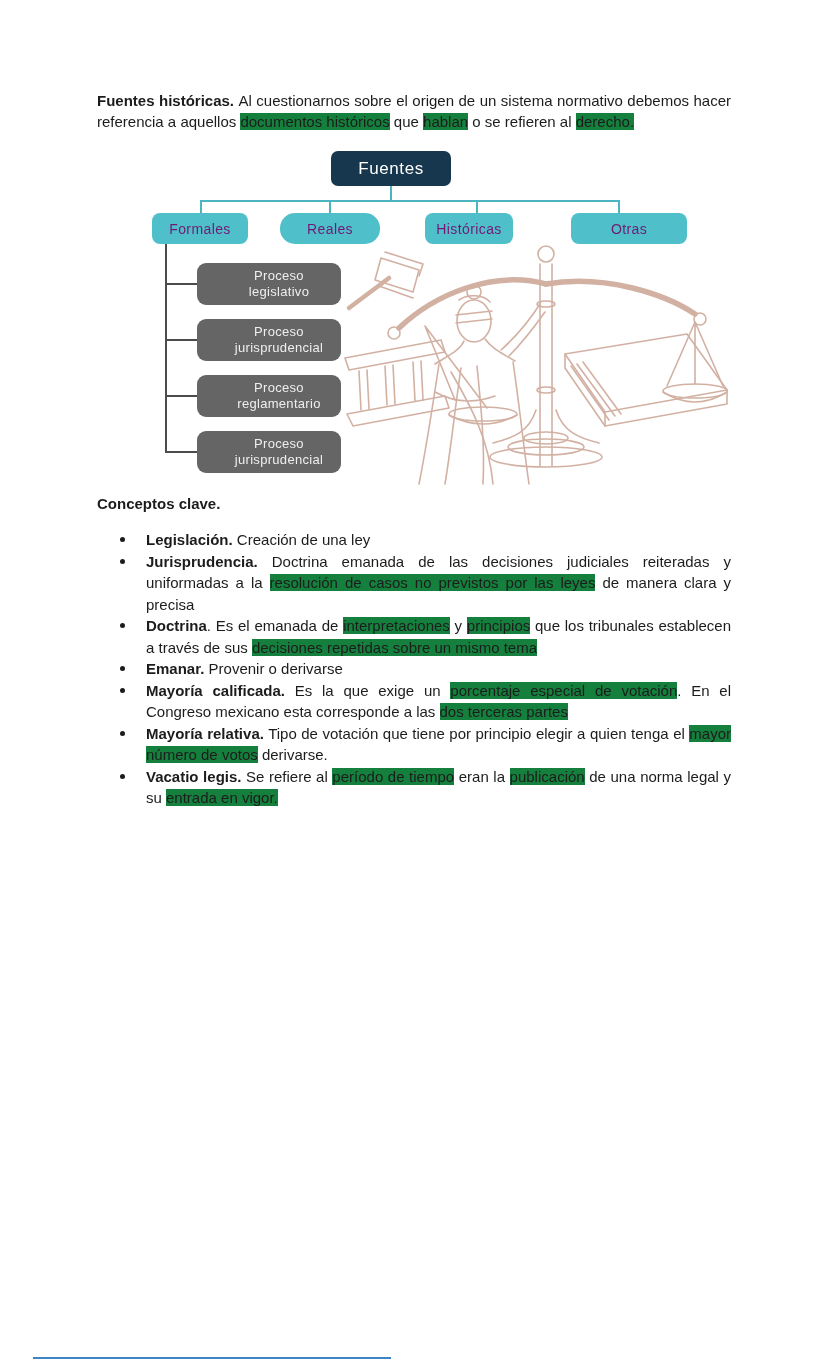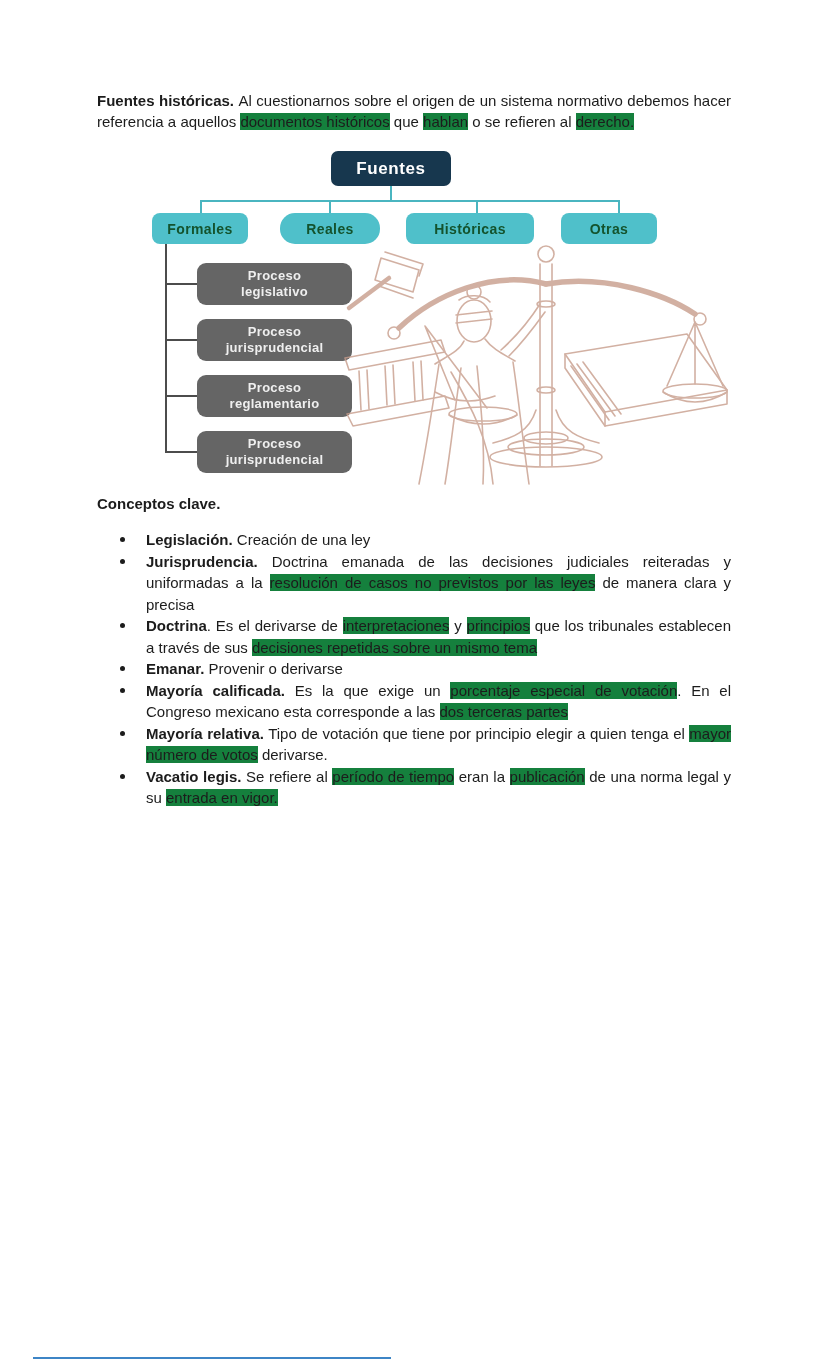--- a/index.html
+++ b/index.html
@@ -15,38 +15,39 @@
     margin:0 0 17px 0;font-size:15px;line-height:21px;text-align:justify;
   }
   p.indent{text-indent:47px;}
   .b{font-weight:bold;}
   .hl{background:#15803d;}
 
   
   .diagram{position:relative;width:634px;height:338px;margin:13px 0 4px 0;}
   .node{
     position:absolute;display:flex;align-items:center;justify-content:center;
-    color:#ffffff;font-weight:bold;text-align:center;
+    color:#ffffff;font-weight:normal;text-align:center;
   }
   .root-node{
     left:234px;top:2px;width:120px;height:35px;background:#17374e;
     border-radius:7px;font-size:17px;letter-spacing:.6px;
   }
   .branch-node{
     top:64px;height:31px;background:#4fc0ca;border-radius:8px;
-    font-size:14px;letter-spacing:.4px;color:#14532d;
+    font-size:14px;letter-spacing:.4px;color:#701a75;
   }
   .branch-0{left:55px;width:96px;}
   .branch-1{left:183px;width:100px;border-radius:15px;}
-  .branch-2{left:309px;width:128px;}
-  .branch-3{left:464px;width:96px;}
+  .branch-2{left:328px;width:88px;}
+  .branch-3{left:474px;width:116px;}
   .process-node{
-    left:100px;width:155px;height:42px;background:#656565;border-radius:9px;
+    left:100px;width:124px;height:42px;background:#656565;border-radius:9px;
     font-size:13px;line-height:16px;letter-spacing:.3px;color:#efefef;
     flex-direction:column;
+    padding-left:20px;
   }
   .proc-0{top:114px;} .proc-1{top:170px;} .proc-2{top:226px;} .proc-3{top:282px;}
   .conn{position:absolute;background:#4ab5c0;}
   .conn-gray{position:absolute;background:#4c4c4c;}
   .justice{position:absolute;left:246px;top:93px;width:388px;height:245px;}
 
   
   .section-heading{
     margin:7px 0 15px 0;font-size:15px;font-weight:bold;line-height:20px;
   }
@@ -172,21 +173,21 @@
     <h2 class="section-heading">Conceptos clave.</h2>
 
     <ul class="bullet-list">
       <li class="bullet-item">
         <span class="dot"></span><span><span class="b">Legislación.</span><span> Creación de una ley</span></span>
       </li>
       <li class="bullet-item">
         <span class="dot"></span><span><span class="b">Jurisprudencia.</span><span> Doctrina emanada de las decisiones judiciales reiteradas y uniformadas a la </span><span class="hl">resolución de casos no previstos por las leyes</span><span> de manera clara y precisa</span></span>
       </li>
       <li class="bullet-item">
-        <span class="dot"></span><span><span class="b">Doctrina</span><span>. Es el derivarse de </span><span class="hl">interpretaciones</span><span> y </span><span class="hl">principios</span><span> que los tribunales establecen a través de sus </span><span class="hl">decisiones repetidas sobre un mismo tema</span></span>
+        <span class="dot"></span><span><span class="b">Doctrina</span><span>. Es el emanada de </span><span class="hl">interpretaciones</span><span> y </span><span class="hl">principios</span><span> que los tribunales establecen a través de sus </span><span class="hl">decisiones repetidas sobre un mismo tema</span></span>
       </li>
       <li class="bullet-item">
         <span class="dot"></span><span><span class="b">Emanar.</span><span> Provenir o derivarse</span></span>
       </li>
       <li class="bullet-item">
         <span class="dot"></span><span><span class="b">Mayoría calificada.</span><span> Es la que exige un </span><span class="hl">porcentaje especial de votación</span><span>. En el Congreso mexicano esta corresponde a las </span><span class="hl">dos terceras partes</span></span>
       </li>
       <li class="bullet-item">
         <span class="dot"></span><span><span class="b">Mayoría relativa.</span><span> Tipo de votación que tiene por principio elegir a quien tenga el </span><span class="hl">mayor número de votos</span><span> derivarse.</span></span>
       </li>

